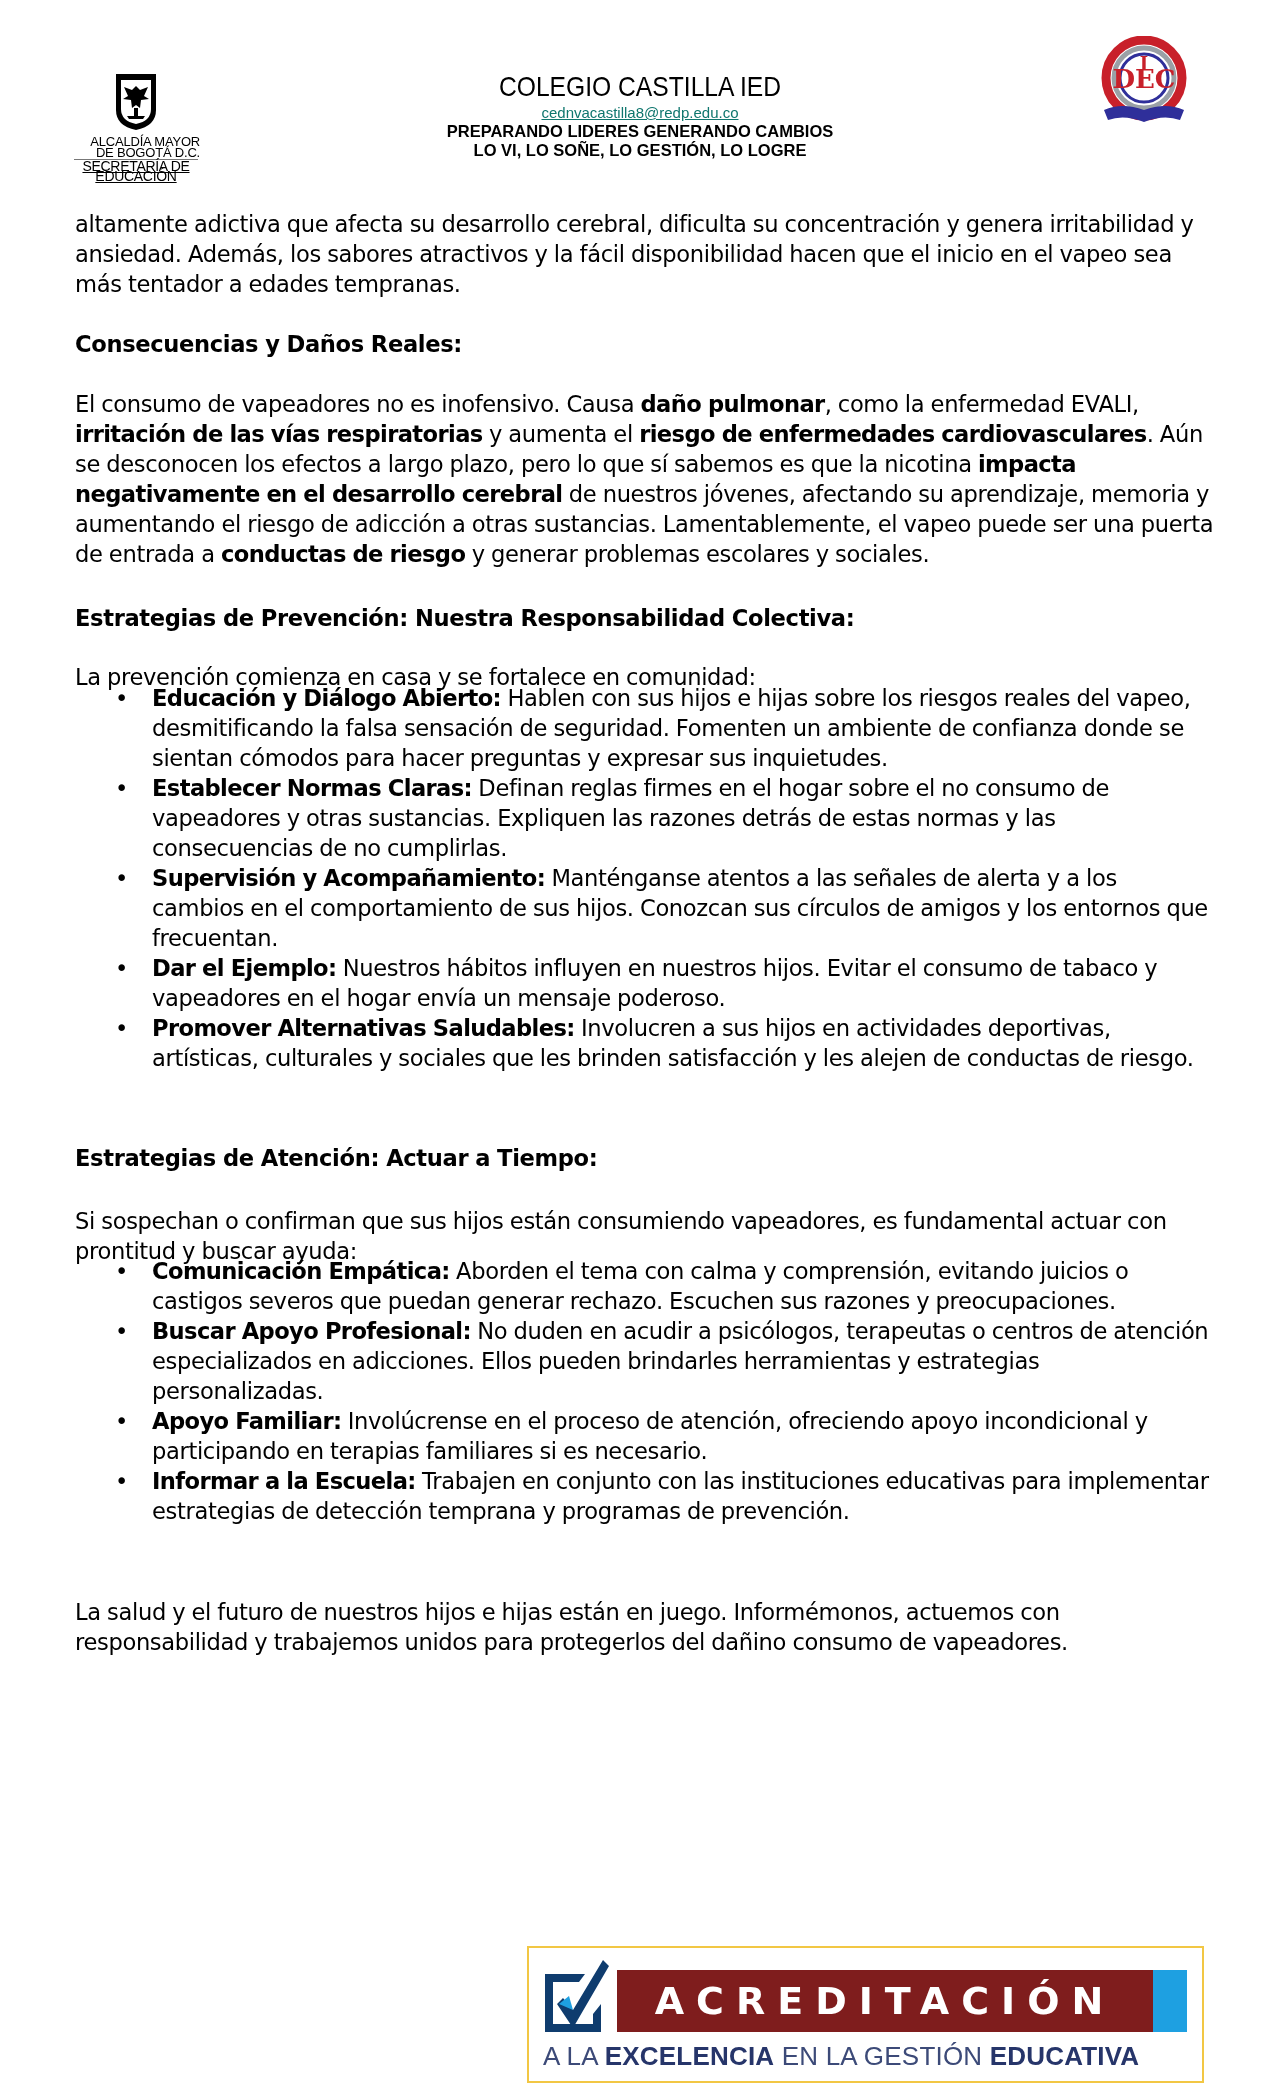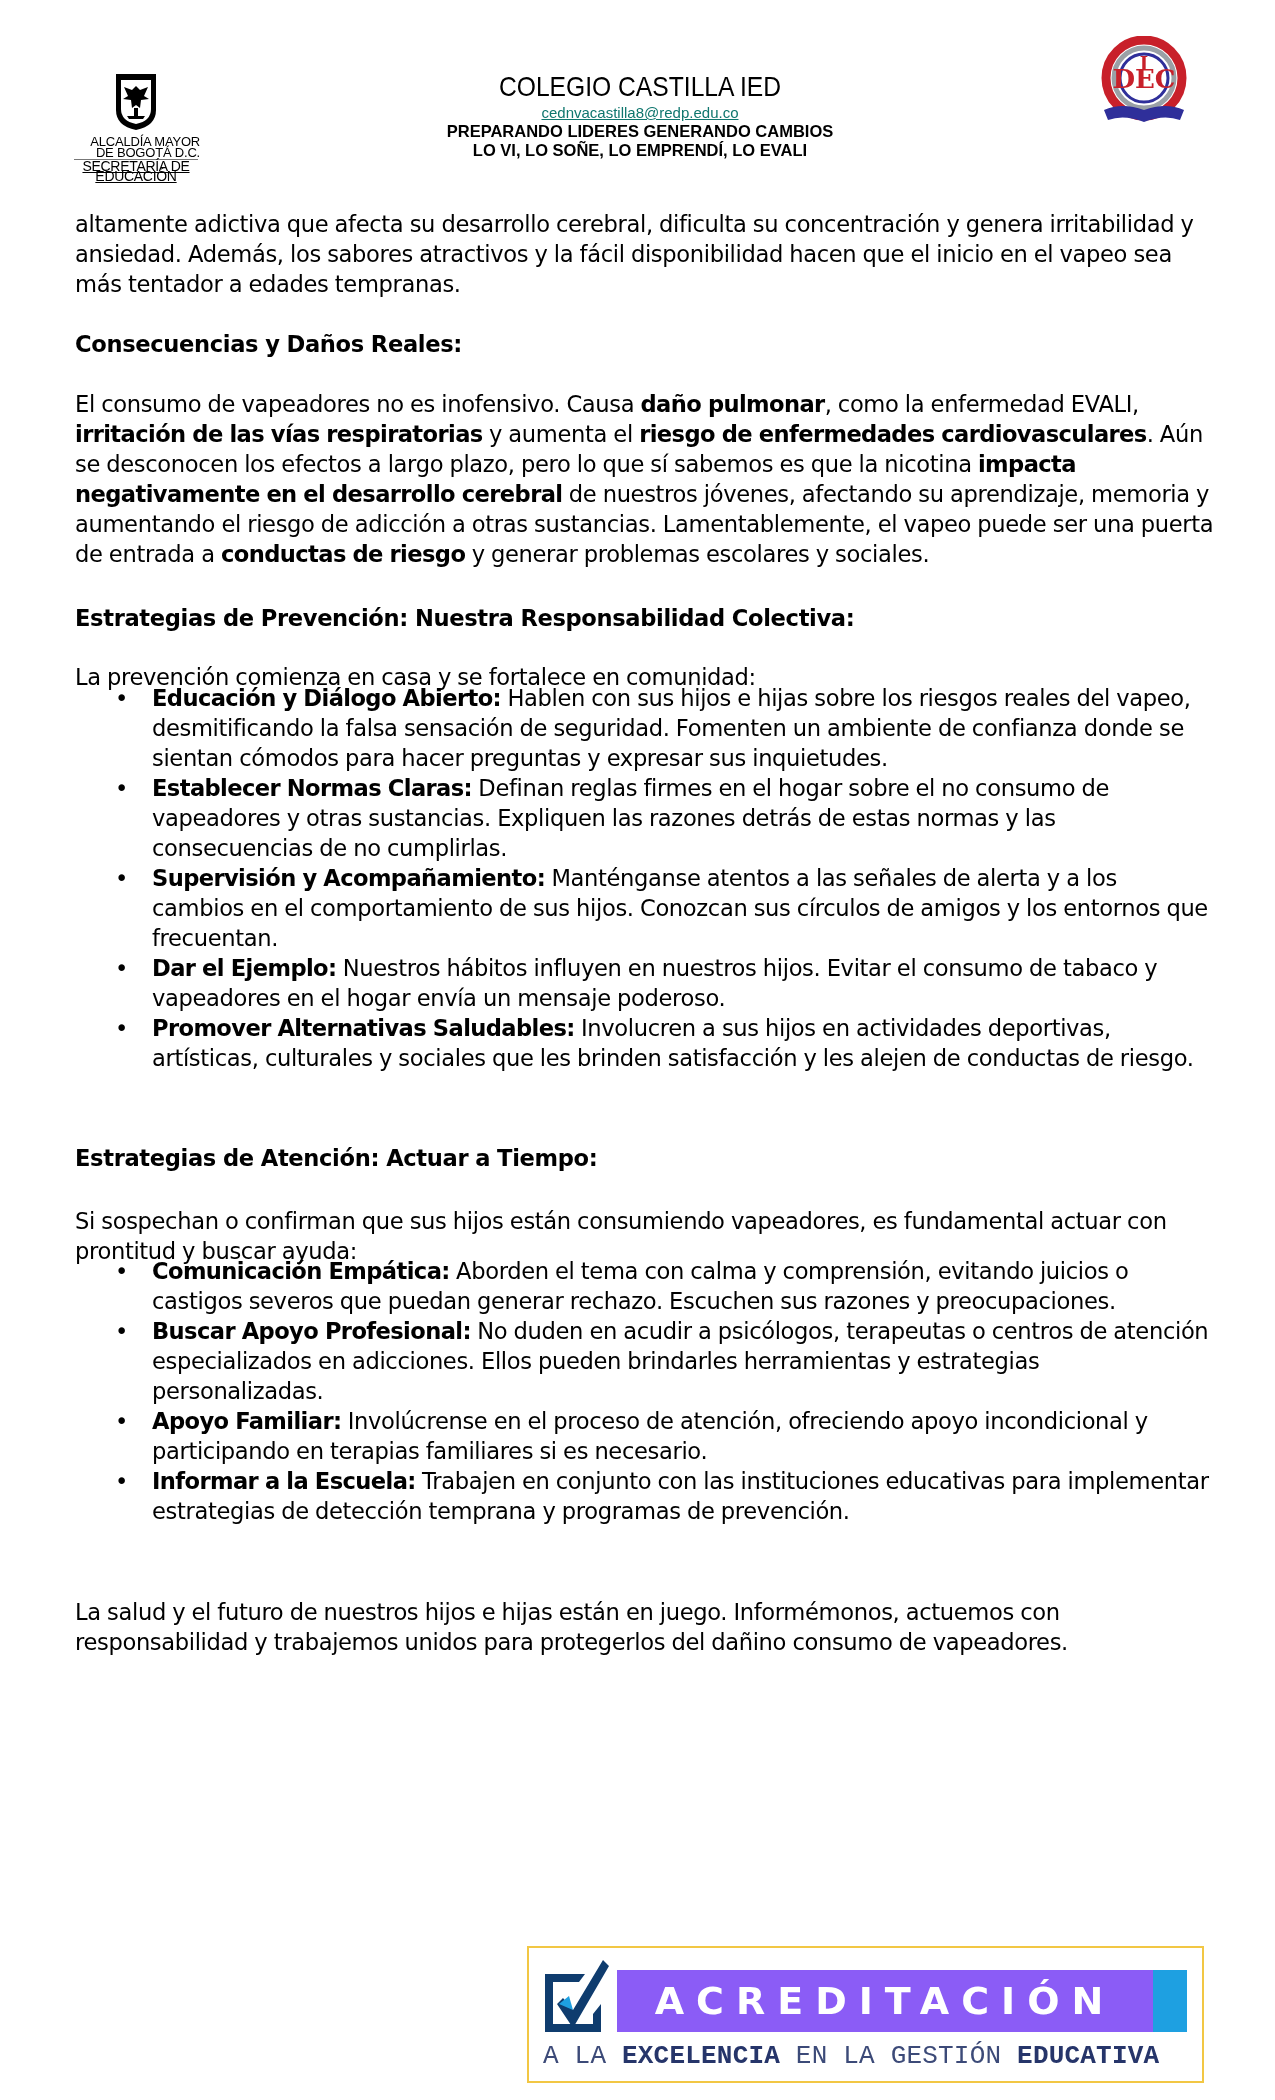--- a/index.html
+++ b/index.html
@@ -25,24 +25,24 @@
   .text b { font-weight:bold; letter-spacing:-0.6px; }
   .heading { font-weight:bold; }
   ul.blist { list-style:none; margin:0; padding:0; position:absolute; left:75px; width:1135px; font-size:22.6px; line-height:30px; letter-spacing:-0.35px; word-spacing:-0.5px; }
   ul.blist li { position:relative; padding-left:77px; }
   ul.blist li .bullet { position:absolute; left:40px; top:0; }
   ul.blist li b { letter-spacing:-0.6px; }
 
   
   #acred { left:527px; top:1946px; width:677px; height:137px; border:2px solid #f2c744; box-sizing:border-box; background:#fff; }
   #acred .check { position:absolute; left:12px; top:6px; width:70px; height:80px; }
-  #acred .bar { position:absolute; left:88px; top:22px; width:570px; height:62px; background:#8b5cf6; }
+  #acred .bar { position:absolute; left:88px; top:22px; width:570px; height:62px; background:#7f1d1d; }
   #acred .bar .accent { position:absolute; right:0; top:0; width:34px; height:100%; background:#1ea0e1; }
   #acred .bar .word { position:absolute; left:0; right:34px; top:0; height:62px; line-height:62px; text-align:center; color:#fff; font-family:"DejaVu Sans", sans-serif; font-weight:bold; font-size:38px; letter-spacing:12px; }
-  #acred .sub { position:absolute; left:14px; top:92px; width:650px; font-family:Liberation Mono, monospace; font-size:26px; line-height:32px; color:#3c4a78; letter-spacing:0.2px; white-space:nowrap; }
+  #acred .sub { position:absolute; left:14px; top:92px; width:650px; font-family:Liberation Sans, sans-serif; font-size:26px; line-height:32px; color:#3c4a78; letter-spacing:0.2px; white-space:nowrap; }
   #acred .sub b { color:#26356a; }
 </style>
 </head>
 <body>
 
 <div id="bogota-logo" class="abs">
   <svg class="shield" viewBox="0 0 46 60">
     <path d="M3 2 H43 V38 Q43 54 23 58 Q3 54 3 38 Z" fill="#000"></path>
     <path d="M8 8 H38 V37 Q38 49 23 52 Q8 49 8 37 Z" fill="#fff"></path>
     <path d="M23 14 L27 18 L35 15 L31 24 L36 27 L28 28 L27 36 L23 33 L19 36 L18 28 L10 27 L15 24 L11 15 L19 18 Z" fill="#000"></path>
@@ -52,21 +52,21 @@
   <div class="l1">ALCALDÍA MAYOR</div>
   <div class="l1">DE BOGOTÁ D.C.</div>
   <div class="rule"></div>
   <div class="l3">SECRETARÍA DE EDUCACIÓN</div>
 </div>
 
 <div id="header-center" class="abs">
   <div class="title">COLEGIO CASTILLA IED</div>
   <div><span class="email">cednvacastilla8@redp.edu.co</span></div>
   <div class="motto">PREPARANDO LIDERES GENERANDO CAMBIOS</div>
-  <div class="motto">LO VI, LO SOÑE, LO EMPRENDÍ, LO EVALI</div>
+  <div class="motto">LO VI, LO SOÑE, LO GESTIÓN, LO LOGRE</div>
 </div>
 
 <svg id="crest" class="abs" viewBox="0 0 92 92">
   <circle cx="46" cy="42" r="38" fill="#fff" stroke="#c8202a" stroke-width="9"></circle>
   <circle cx="46" cy="42" r="30" fill="#fff" stroke="#9aa0a6" stroke-width="5"></circle>
   <circle cx="46" cy="42" r="24" fill="#fff" stroke="#2f2f9a" stroke-width="3"></circle>
   <text x="46" y="52" text-anchor="middle" font-family="DejaVu Serif, serif" font-weight="bold" font-size="26" fill="#c8202a">DEC</text>
   <text x="46" y="34" text-anchor="middle" font-family="DejaVu Serif, serif" font-weight="bold" font-size="18" fill="#c8202a">I</text>
   <path d="M6 74 Q24 66 46 74 Q68 66 86 74 L82 84 Q66 78 46 86 Q26 78 10 84 Z" fill="#2f2f9a"></path>
 </svg>

